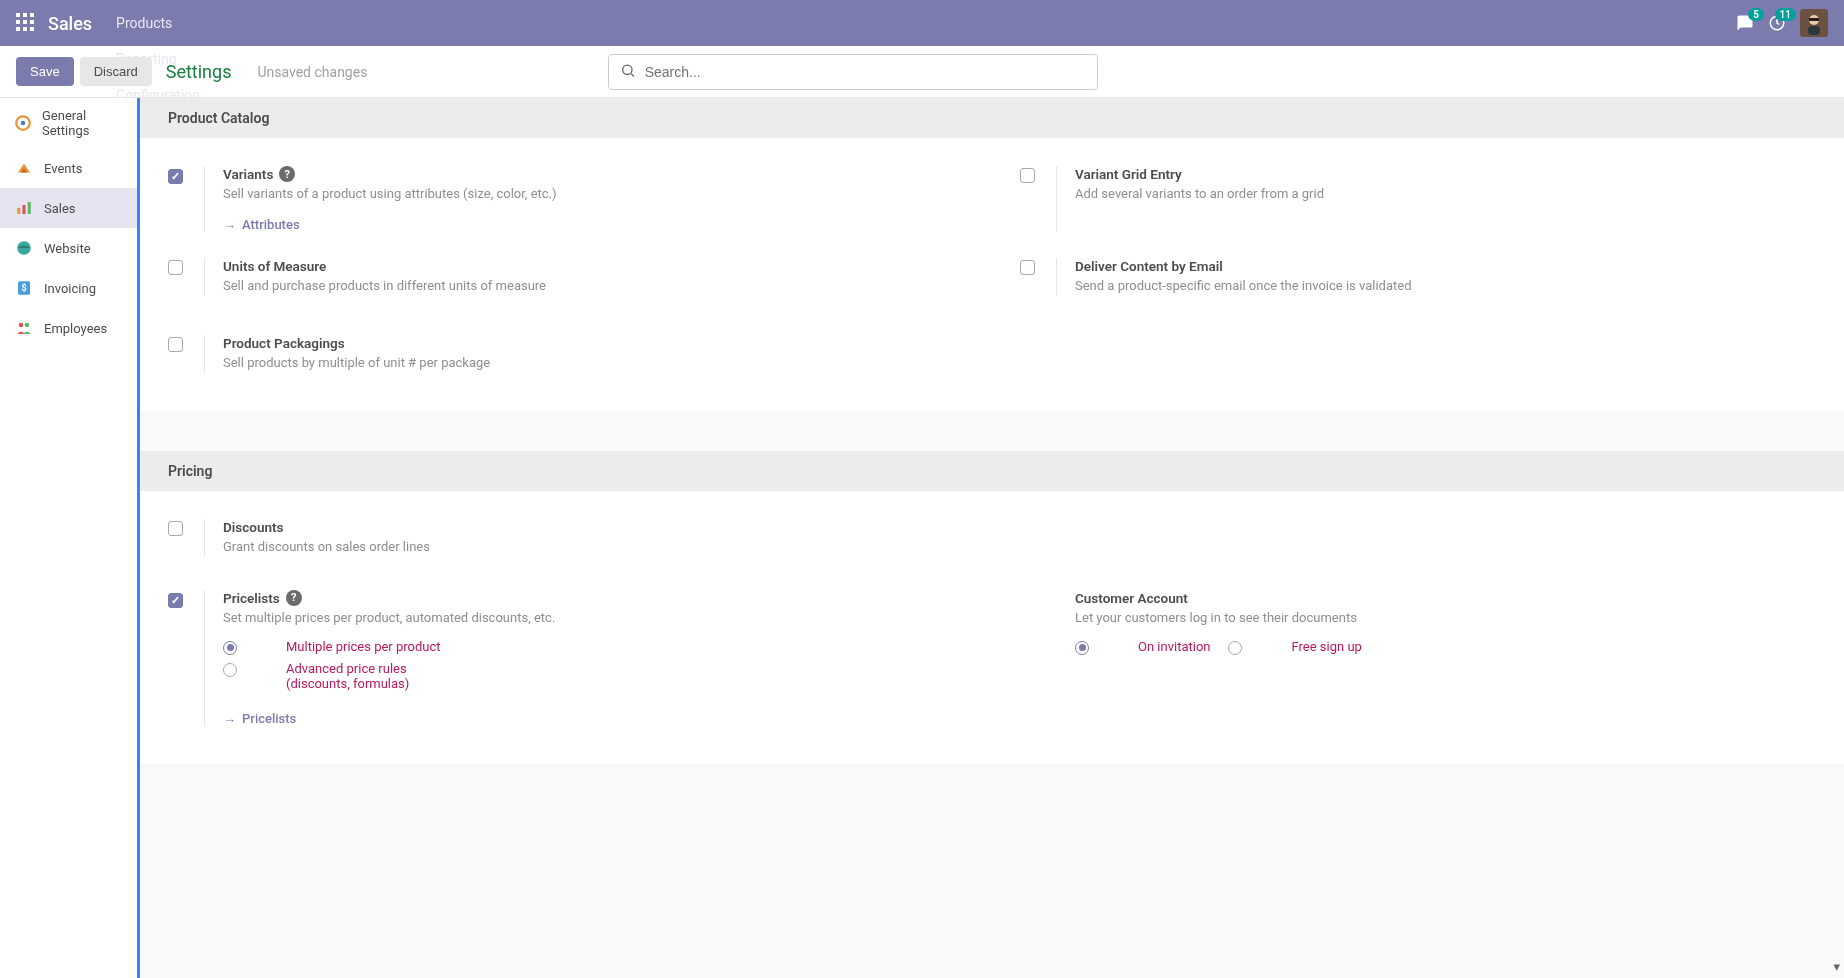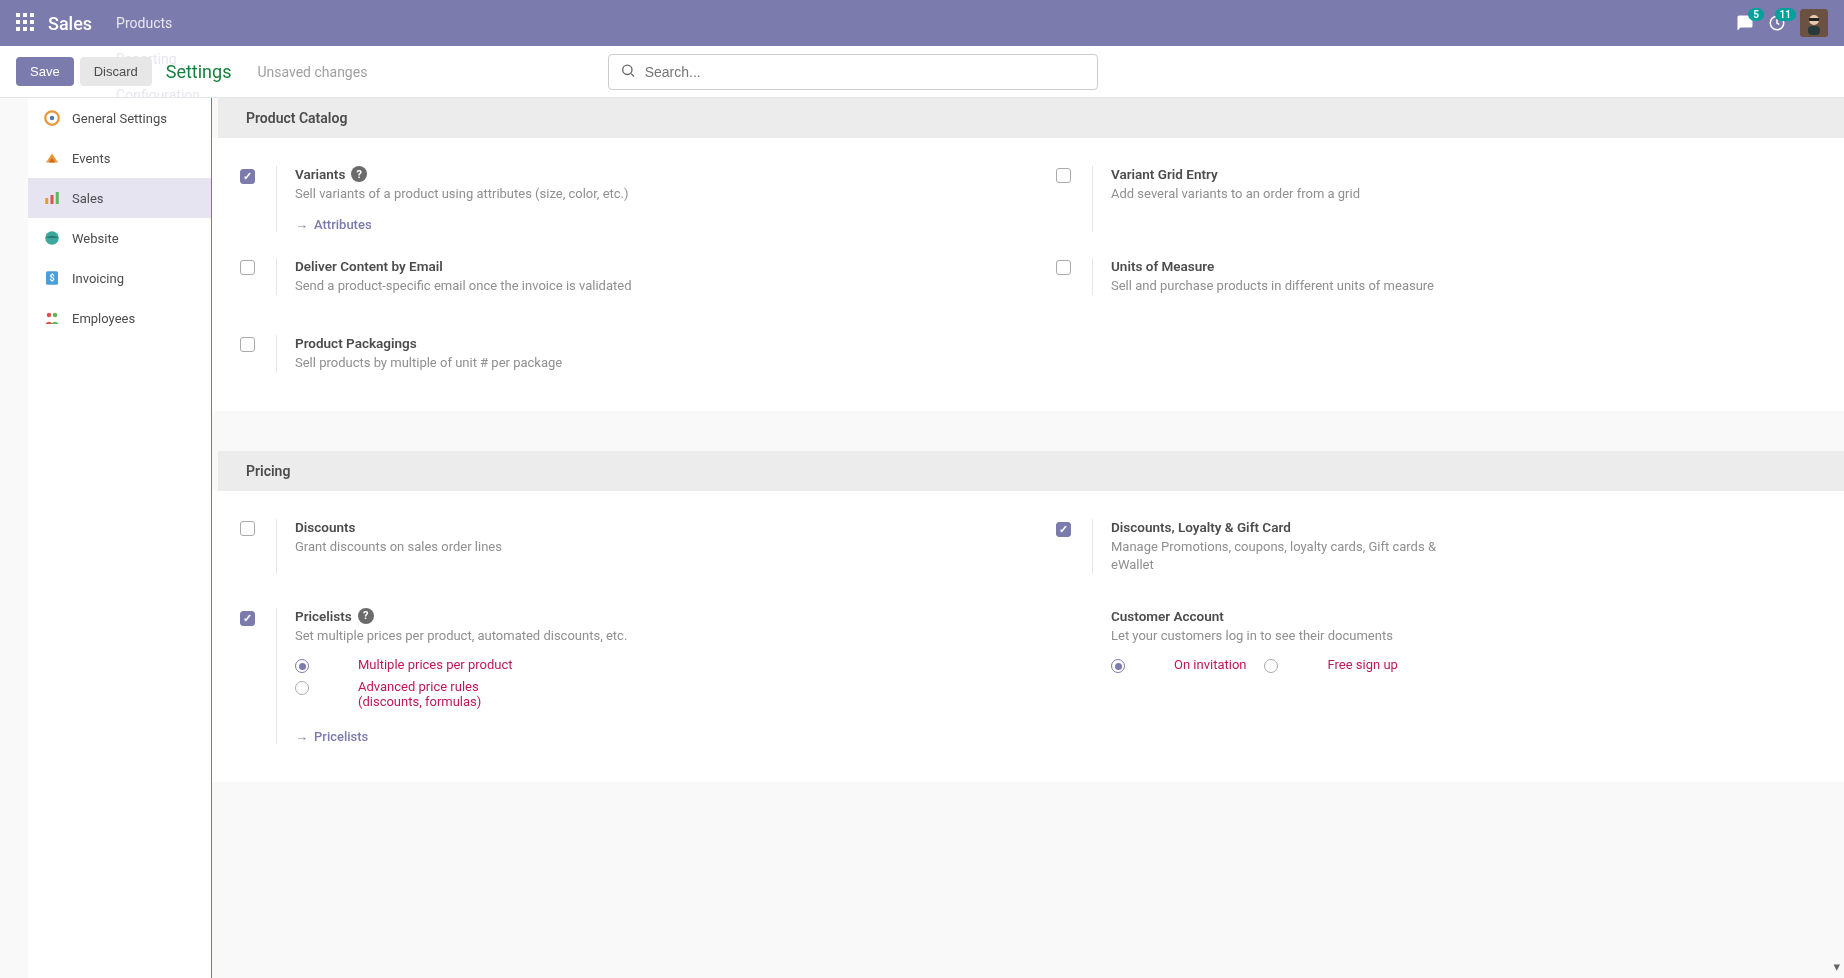--- a/index.html
+++ b/index.html
@@ -17,26 +17,26 @@
 .controlbar { background: #fff; height: 52px; display: flex; align-items: center; padding: 0 16px; border-bottom: 1px solid #e5e5e5; }
 .btn { border: none; padding: 7px 14px; border-radius: 4px; font-size: 13px; cursor: pointer; }
 .btn-primary { background: #7c7bad; color: #fff; margin-right: 6px; }
 .btn-secondary { background: #e7e7e7; color: #4c4c4c; margin-right: 14px; }
 .page-title { font-size: 18px; color: #15803d; margin-right: 26px; }
 .subtitle { color: #a0a0a0; font-size: 14px; }
 .searchbox { margin-left: auto; margin-right: auto; position: relative; width: 490px; }
 .searchbox input { width: 100%; padding: 9px 12px 9px 36px; border: 1px solid #ccc; border-radius: 4px; font-size: 14px; color:#666; }
 .searchbox .sicon { position: absolute; left: 12px; top: 50%; transform: translateY(-50%); color: #888; }
 .layout { display: flex; height: calc(100vh - 98px); }
-.sidebar { width: 184px; background: #fff; border-right: 1px solid #3b82f6; overflow-y:auto;margin-left:28px; }
+.sidebar { width: 140px; background: #fff; border-right: 3px solid #3b82f6; overflow-y:auto; }
 .sidebar .sitem { display: flex; align-items: center; gap: 10px; padding: 10px 14px; cursor: pointer; color: #4c4c4c; font-size:13px; }
 .sidebar .sitem.active { background: #e6e4f1; }
 .sidebar .sicon-box { width: 20px; height: 20px; display:flex; align-items:center; justify-content:center; }
 .main { flex: 1; overflow-y: auto; background: #f9f9f9; position: relative; }
-.section-header { background: #ececec; padding: 12px 28px; font-weight: 600; color: #4c4c4c; font-size:14px;margin-left:6px; }
+.section-header { background: #ececec; padding: 12px 28px; font-weight: 600; color: #4c4c4c; font-size:14px; }
 .section-body { background: #fff; padding: 20px 0 30px 0; }
 .row2 { display: flex; }
 .col { flex: 1; padding: 8px 28px; display: flex; gap: 16px; }
 .col.empty { flex:1; }
 .chkwrap { padding-top: 2px; min-width:18px; }
 .chk { width: 15px; height: 15px; border: 1.5px solid #aaa; border-radius: 3px; background: #fff; cursor: pointer; display:inline-flex; align-items:center; justify-content:center; }
 .chk.checked { background: #7c7bad; border-color: #7c7bad; }
 .chk.checked::after { content:"✓"; color:#fff; font-size:11px; font-weight:bold; line-height:1; }
 .vdiv { width: 1px; background: #e5e5e5; margin: 0 2px; align-self: stretch; }
 .opt-title { font-weight: 600; color: #4c4c4c; font-size: 13.5px; display:flex; align-items:center; gap:6px; }
@@ -211,30 +211,30 @@
             <div class="opt-title">Variant Grid Entry</div>
             <div class="opt-desc">Add several variants to an order from a grid</div>
           </div>
         </div>
       </div>
       <div class="row2" style="margin-top:10px">
         <div class="col">
           <div class="chkwrap"><span class="chk"></span></div>
           <div class="vdiv"></div>
           <div>
+            <div class="opt-title">Units of Measure</div>
+            <div class="opt-desc">Sell and purchase products in different units of measure</div>
+          </div>
+        </div>
+        <div class="col">
+          <div class="chkwrap"><span class="chk"></span></div>
+          <div class="vdiv"></div>
+          <div>
             <div class="opt-title">Deliver Content by Email</div>
             <div class="opt-desc">Send a product-specific email once the invoice is validated</div>
-          </div>
-        </div>
-        <div class="col">
-          <div class="chkwrap"><span class="chk"></span></div>
-          <div class="vdiv"></div>
-          <div>
-            <div class="opt-title">Units of Measure</div>
-            <div class="opt-desc">Sell and purchase products in different units of measure</div>
           </div>
         </div>
       </div>
       <div class="row2" style="margin-top:24px">
         <div class="col">
           <div class="chkwrap"><span class="chk"></span></div>
           <div class="vdiv"></div>
           <div>
             <div class="opt-title">Product Packagings</div>
             <div class="opt-desc">Sell products by multiple of unit # per package</div>
@@ -248,28 +248,20 @@
 
     <div class="section-header">Pricing</div>
     <div class="section-body">
       <div class="row2">
         <div class="col">
           <div class="chkwrap"><span class="chk"></span></div>
           <div class="vdiv"></div>
           <div>
             <div class="opt-title">Discounts</div>
             <div class="opt-desc">Grant discounts on sales order lines</div>
-          </div>
-        </div>
-        <div class="col">
-          <div class="chkwrap"><span class="chk checked"></span></div>
-          <div class="vdiv"></div>
-          <div>
-            <div class="opt-title">Discounts, Loyalty &amp; Gift Card</div>
-            <div class="opt-desc" style="max-width:340px">Manage Promotions, coupons, loyalty cards, Gift cards &amp; eWallet</div>
           </div>
         </div>
       </div>
       <div class="row2" style="margin-top:18px">
         <div class="col">
           <div class="chkwrap"><span class="chk checked"></span></div>
           <div class="vdiv"></div>
           <div>
             <div class="opt-title">
                 <span>Pricelists</span>

